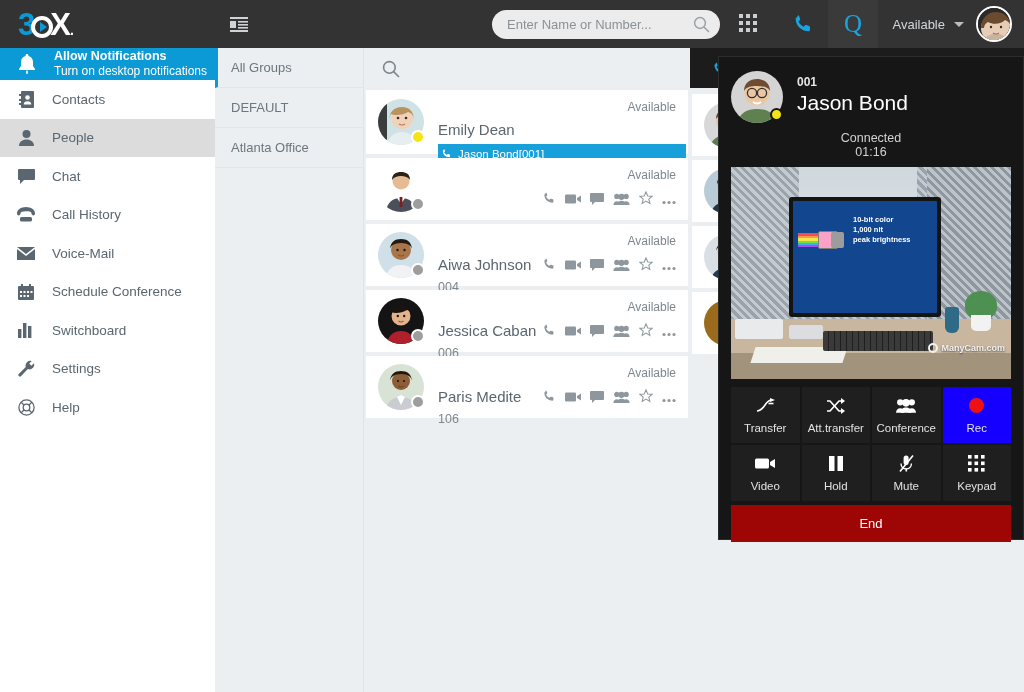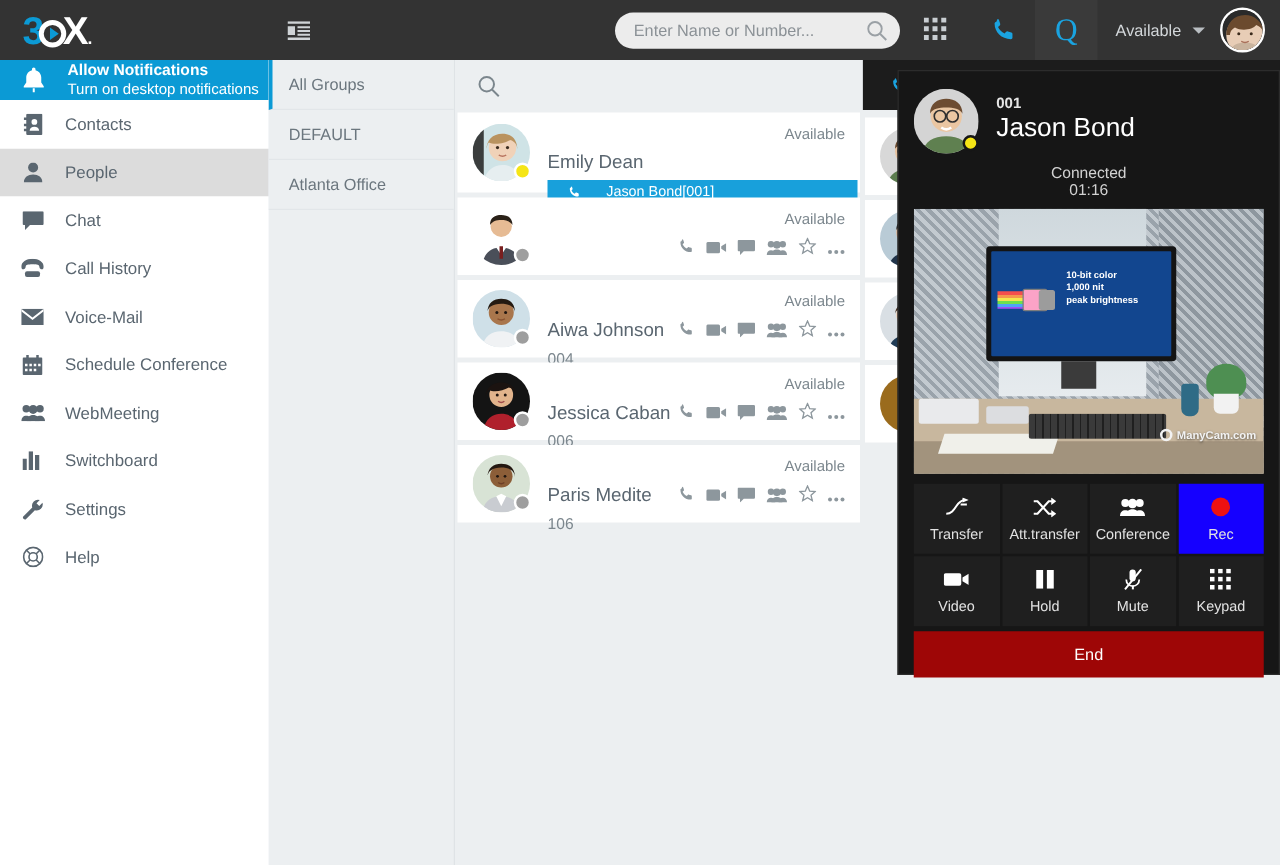--- a/index.html
+++ b/index.html
@@ -132,21 +132,21 @@
   }
   .pres.yellow { background:#f5e516; }
   .pres.gray { background:#9e9e9e; }
   .cbody { flex:1; margin-left: 14px; min-width:0; }
   .cname { font-size: 15px; color: #5a6670; line-height:1.2;margin-top:40px; }
   .cext { font-size: 12.5px; color: #7c878e; margin-top: 6px; }
   .cstatus { position:absolute; right: 12px; top: 10px; font-size: 12px; color:#7c878e; }
   .cicons { position:absolute; right: 12px; bottom: 11px; display:flex; align-items:center; gap:9px; color:#8d979d; }
   .callbadge {
     background: #18a0db; color:#fff; font-size: 11.5px; height: 19px;
-    display:flex; align-items:center; gap:20px; padding: 0 16px; margin-top: 5px;
+    display:flex; align-items:center; gap:6px; padding: 0 3px; margin-top: 5px;
     width: 248px;
   }
 
   
   .col2head {
     position:absolute; top:0; left:0; width:334px; height:40px;
     background:#1c1c1c; display:flex; align-items:center; padding-left:22px; color:#0b9ad5;
   }
 
   
@@ -169,21 +169,21 @@
       repeating-linear-gradient(45deg,#9aa3ab 0px,#9aa3ab 3px,#c3cad0 3px,#c3cad0 6px); }
   .vid-window {
     position:absolute; left: 68px; top:0; width: 118px; height: 150px;
     background: linear-gradient(#cfd8dd,#e6ebee);
   }
   .vid-curtain { position:absolute; right:0; top:0; width:84px; height:175px;
       background: repeating-linear-gradient(45deg,#8e979f 0px,#8e979f 3px,#bcc3c9 3px,#bcc3c9 6px); }
   .vid-desk { position:absolute; left:0; bottom:0; width:100%; height:60px; background:#c8b79e; }
   .vid-deskfront { position:absolute; left:0; bottom:0; width:100%; height:26px; background:#a2937d; }
   .vid-monitor {
-    position:absolute; left: 58px; top: 30px; width: 152px; height: 92px;
+    position:absolute; left: 58px; top: 30px; width: 152px; height: 120px;
     background:#141414; border-radius:3px; padding:4px;
   }
   .vid-screen {
     width:100%; height:100%; background:#12468f; border-radius:1px; position:relative;
   }
   .vid-text {
     position:absolute; right:6px; top:14px; color:#ffffff; font-size:7.5px;
     font-weight:bold; line-height:1.35; text-align:left; width:78px;
   }
   .nyan { position:absolute; left:5px; top:30px; width:46px; height:18px; }
@@ -375,33 +375,20 @@
             <rect x="12.5" y="7" width="2" height="2"></rect>
             <rect x="2" y="11" width="2" height="2"></rect>
             <rect x="5.5" y="11" width="2" height="2"></rect>
             <rect x="9" y="11" width="2" height="2"></rect>
           </g>
         </svg>
     </span>
     <span>Schedule Conference</span>
   </div>
 
-  <div class="nav-item">
-    <span class="nav-ico">
-      <svg width="19" height="14" viewBox="0 0 19 14">
-          <circle cx="4" cy="4" r="3" fill="#5a6670"></circle>
-          <circle cx="15" cy="4" r="3" fill="#5a6670"></circle>
-          <circle cx="9.5" cy="4.5" r="3.6" fill="#5a6670"></circle>
-          <path d="M0 14c0-3 1.8-4.5 4-4.5S8 11 8 14z" fill="#5a6670"></path>
-          <path d="M11 14c0-3 1.8-4.5 4-4.5s4 1.5 4 4.5z" fill="#5a6670"></path>
-          <path d="M4.4 14c0-3.4 2.2-5.1 5.1-5.1s5.1 1.7 5.1 5.1z" fill="#5a6670"></path>
-        </svg>
-    </span>
-    <span>WebMeeting</span>
-  </div>
 
   <div class="nav-item">
     <span class="nav-ico">
       <svg width="16" height="15" viewBox="0 0 16 15">
           <rect x="0" y="6" width="3.4" height="9" fill="#5a6670"></rect>
           <rect x="5" y="0" width="3.4" height="15" fill="#5a6670"></rect>
           <rect x="10" y="3" width="3.4" height="12" fill="#5a6670"></rect>
         </svg>
     </span>
     <span>Switchboard</span>

